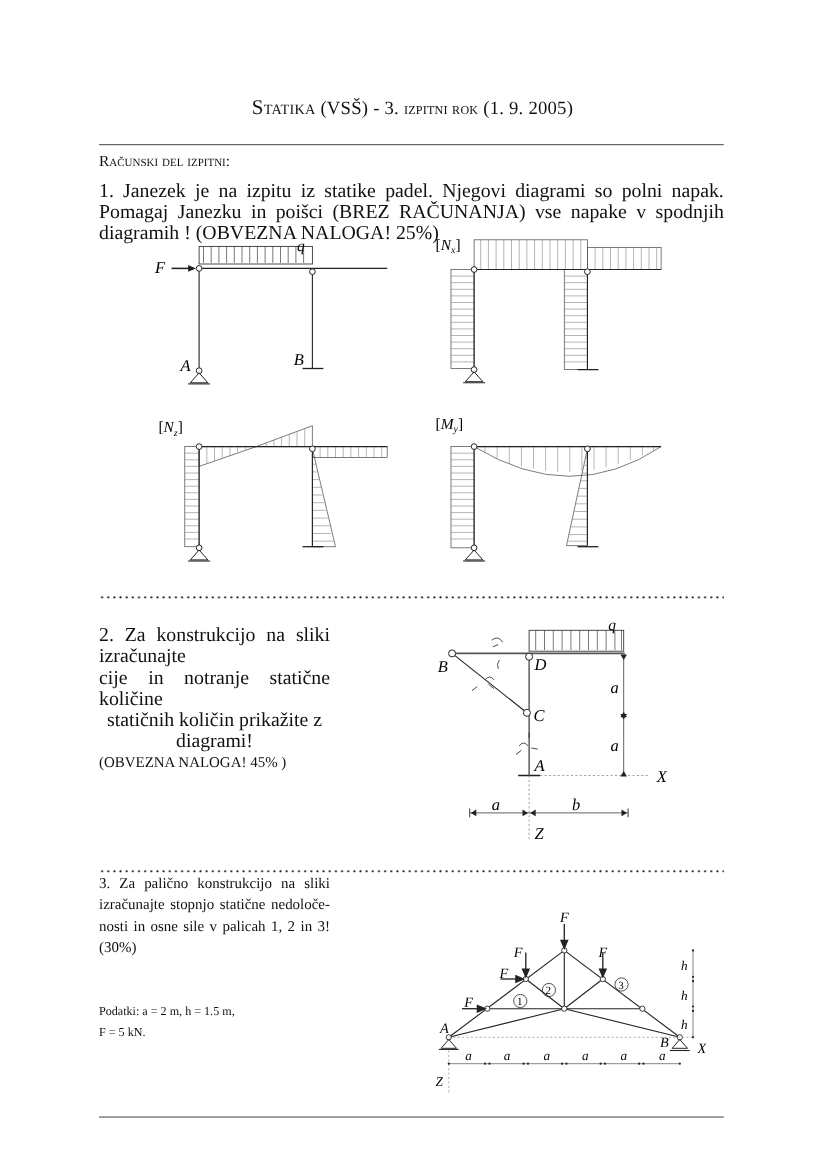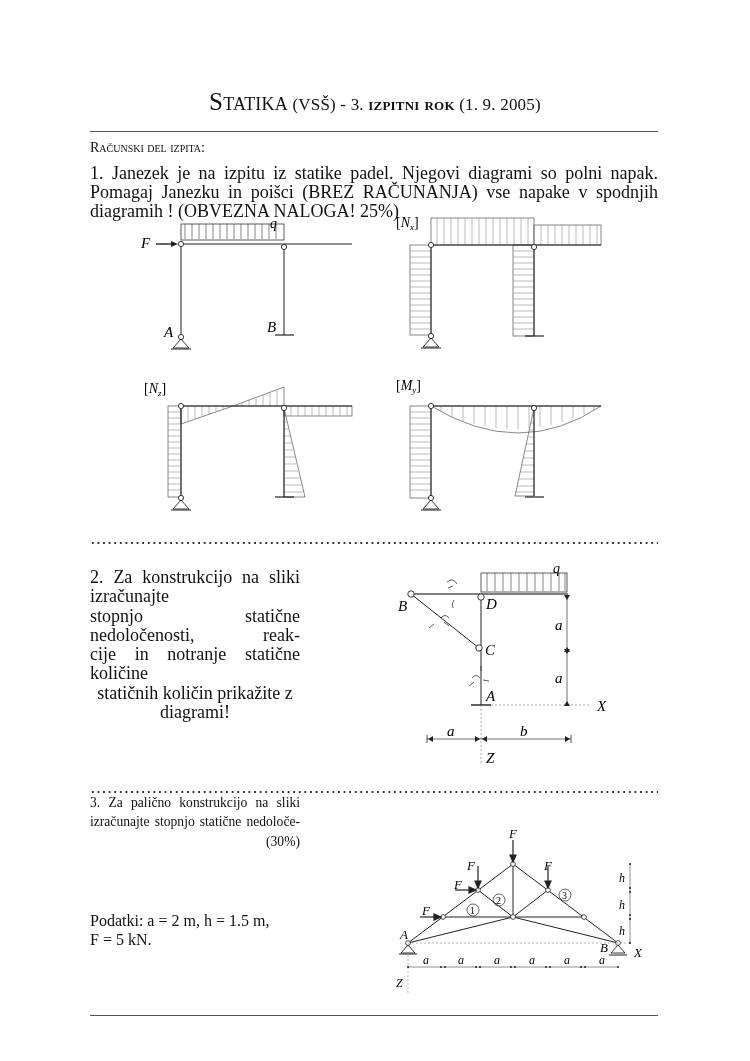--- a/index.html
+++ b/index.html
@@ -1,48 +1,48 @@
 <!DOCTYPE html>
 <html><head>
 <meta charset="utf-8">
 <style>
   html, body { margin: 0; padding: 0; background: #ffffff; }
   body { width: 750px; height: 1061px; position: relative; overflow: hidden;
          font-family: "Liberation Serif", "DejaVu Serif", serif; color: #111; }
   .abs { position: absolute; }
   .title { left: 0; width: 750px; top: 88px; text-align: center; font-size: 17px; letter-spacing: 0.2px; }
-  .title .big { font-size: 25px; }
+  .title .big { font-size: 19px; }
   .title .sc { font-size: 13px; }
   .hr { left: 90px; width: 568px; height: 0; border-top: 1px solid #555; }
   .dots { left: 90px; width: 568px; height: 2px;
           background-image: radial-gradient(circle, #333 0.9px, transparent 1.1px);
           background-size: 5.6px 2px; background-repeat: repeat-x; }
   .section-head { left: 90px; top: 140px; font-size: 14px; }
   .p1 { left: 90px; width: 568px; top: 164px; font-size: 18px; line-height: 19px; text-align: justify; }
   .p2 { left: 90px; width: 210px; top: 568px; font-size: 18px; line-height: 19.3px; text-align: justify; }
   .p2 .line { display: block; text-align: justify; text-align-last: justify; }
   .p2 .last { display: block; text-align: center; }
   .data { left: 90px; top: 683px; font-size: 13.6px; line-height: 19px; }
   .p3 { left: 90px; width: 210px; top: 793px; font-size: 13.6px; line-height: 19.3px; }
   .p3 .line { display: block; text-align: justify; text-align-last: justify; }
-  .p3 .last { display: block; text-align: right; }
-  .data3 { left: 90px; top: 911px; font-size: 16px; line-height: 19px; }
+  .p3 .last { display: block; text-align: left; }
+  .data3 { left: 90px; top: 911px; font-size: 11px; line-height: 19px; }
   svg text { font-family: "Liberation Serif", "DejaVu Serif", serif; }
 </style>
 </head>
 <body>
 
 <div class="abs title">
-  <span class="big" style="font-variant: small-caps;">Statika</span><span> (VSŠ) - 3. </span><span class="sc" style="font-variant: small-caps; font-size:19px;font-weight:bold;">izpitni rok</span><span> (1. 9. 2005)</span>
+  <span class="big" style="font-variant: small-caps;">Statika</span><span> (VSŠ) - 3. </span><span class="sc" style="font-variant: small-caps; font-size:15px;">izpitni rok</span><span> (1. 9. 2005)</span>
 </div>
 
 <div class="abs hr" style="top:131px;"></div>
 
 <div class="abs section-head" style="font-variant: small-caps;">
-  <span>R</span><span>ačunski del izpita:</span>
+  <span>R</span><span>ačunski del izpitni:</span>
 </div>
 
 <div class="abs p1">1. Janezek je na izpitu iz statike padel. Njegovi diagrami so polni napak. Pomagaj Janezku in poišci (BREZ RAČUNANJA) vse napake v spodnjih diagramih ! (OBVEZNA NALOGA! 25%)</div>
 
 <svg class="abs" style="left:130px; top:210px;" width="240" height="150" viewBox="0 0 240 150">
 
   <rect x="51" y="14" width="103" height="16" fill="none" stroke="#333" stroke-width="0.8"></rect>
   <g stroke="#333" stroke-width="0.6">
     <line x1="55" y1="14" x2="55" y2="29"></line>
       <line x1="62" y1="14" x2="62" y2="29"></line>
@@ -301,25 +301,25 @@
   <circle cx="51" cy="128" r="2.6" fill="#fff" stroke="#222" stroke-width="0.9"></circle>
   <polygon points="51,130 43,139 59,139" fill="none" stroke="#222" stroke-width="0.9"></polygon>
   <line x1="41" y1="140" x2="61" y2="140" stroke="#222" stroke-width="1"></line>
   <line x1="145" y1="127" x2="164" y2="127" stroke="#222" stroke-width="1.2"></line>
 </svg>
 
 <div class="abs dots" style="top:542px;"></div>
 
 <div class="abs p2">
   <span class="line">2. Za konstrukcijo na sliki izračunajte</span>
-  <span class="line">stopnjo statične nedoločenosti, reak-</span>
   <span class="line">cije in notranje statične količine</span>
   <span class="last">statičnih količin prikažite z diagrami!</span>
 </div>
 <div class="abs data">
+  <div>(OBVEZNA NALOGA! 45% )</div>
 </div>
 
 <svg class="abs" style="left:390px; top:560px;" width="240" height="210" viewBox="0 0 240 210">
 
   <rect x="91" y="13" width="86" height="19" fill="none" stroke="#333" stroke-width="0.8"></rect>
   <g stroke="#333" stroke-width="0.6">
     <line x1="97" y1="13" x2="97" y2="31"></line>
       <line x1="105" y1="13" x2="105" y2="31"></line>
       <line x1="113" y1="13" x2="113" y2="31"></line>
       <line x1="121" y1="13" x2="121" y2="31"></line>
@@ -388,20 +388,21 @@
   <line x1="181" y1="175" x2="181" y2="183" stroke="#222" stroke-width="0.8"></line>
   <text x="57" y="176" font-size="15" font-style="italic">a</text>
   <text x="130" y="176" font-size="15" font-style="italic">b</text>
 </svg>
 
 <div class="abs dots" style="top:791px;"></div>
 
 <div class="abs p3">
   <span class="line">3.   Za palično konstrukcijo na sliki</span>
   <span class="line">izračunajte stopnjo statične nedoloče-</span>
+  <span class="line">nosti in osne sile v palicah 1, 2 in 3!</span>
   <span class="last">(30%)</span>
 </div>
 <div class="abs data3">
   <div>Podatki: a = 2 m, h = 1.5 m,</div>
   <div>F = 5 kN.</div>
 </div>
 
 <svg class="abs" style="left:390px; top:820px;" width="270" height="180" viewBox="0 0 270 180">
 
   <g stroke="#222" stroke-width="1" fill="none">

